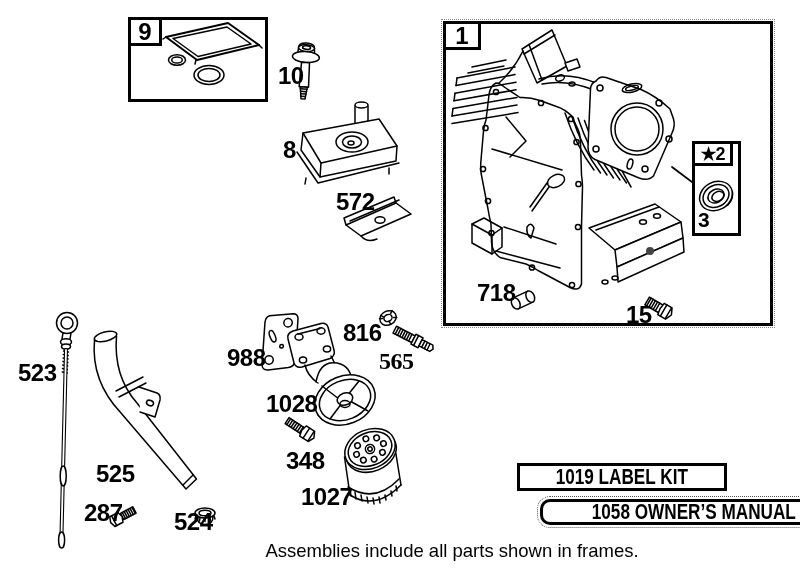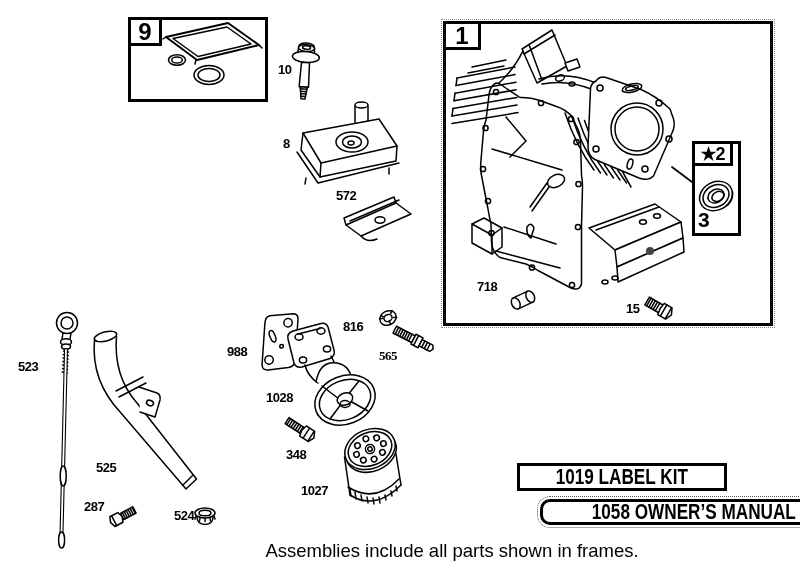--- a/index.html
+++ b/index.html
@@ -6,21 +6,21 @@
   .canvas{position:relative;width:800px;height:581px;background:#ffffff;overflow:hidden;
           font-family:"Liberation Sans",sans-serif;color:#000;}
   svg.art{position:absolute;left:0;top:0;z-index:2;pointer-events:none;}
   .frame{position:absolute;border:3px solid #000;background:#fff;z-index:1;box-sizing:border-box;}
   .frame1{outline:1px dotted #888;outline-offset:1px;}
   .frame-label{position:absolute;left:-3px;top:-3px;background:#fff;border:3px solid #000;
                display:flex;align-items:center;justify-content:center;font-weight:bold;box-sizing:border-box;}
   .f9-label{width:34px;height:29px;font-size:24px;}
   .f1-label{width:38px;height:29px;font-size:24px;}
   .f2-label{width:41px;height:25px;font-size:18px;letter-spacing:-1px;}
-  .callout{position:absolute;z-index:3;font-weight:bold;font-size:13px;letter-spacing:-0.5px;white-space:nowrap;}
+  .callout{position:absolute;z-index:3;font-weight:bold;font-size:24px;letter-spacing:-0.5px;white-space:nowrap;}
   .seal-num{position:absolute;z-index:3;font-weight:bold;font-size:21px;}
   .infobox{position:absolute;z-index:3;border:3px solid #000;background:#fff;box-sizing:border-box;
            display:flex;align-items:center;justify-content:center;font-weight:bold;font-size:22px;}
   .infobox .condense{display:inline-block;transform:scaleX(0.78);white-space:nowrap;}
   .dotted{outline:1px dotted #555;outline-offset:2px;}
   .caption{position:absolute;z-index:3;left:452px;top:540px;transform:translateX(-50%);
            font-size:18.5px;white-space:nowrap;}
 </style>
 </head>
 <body>

